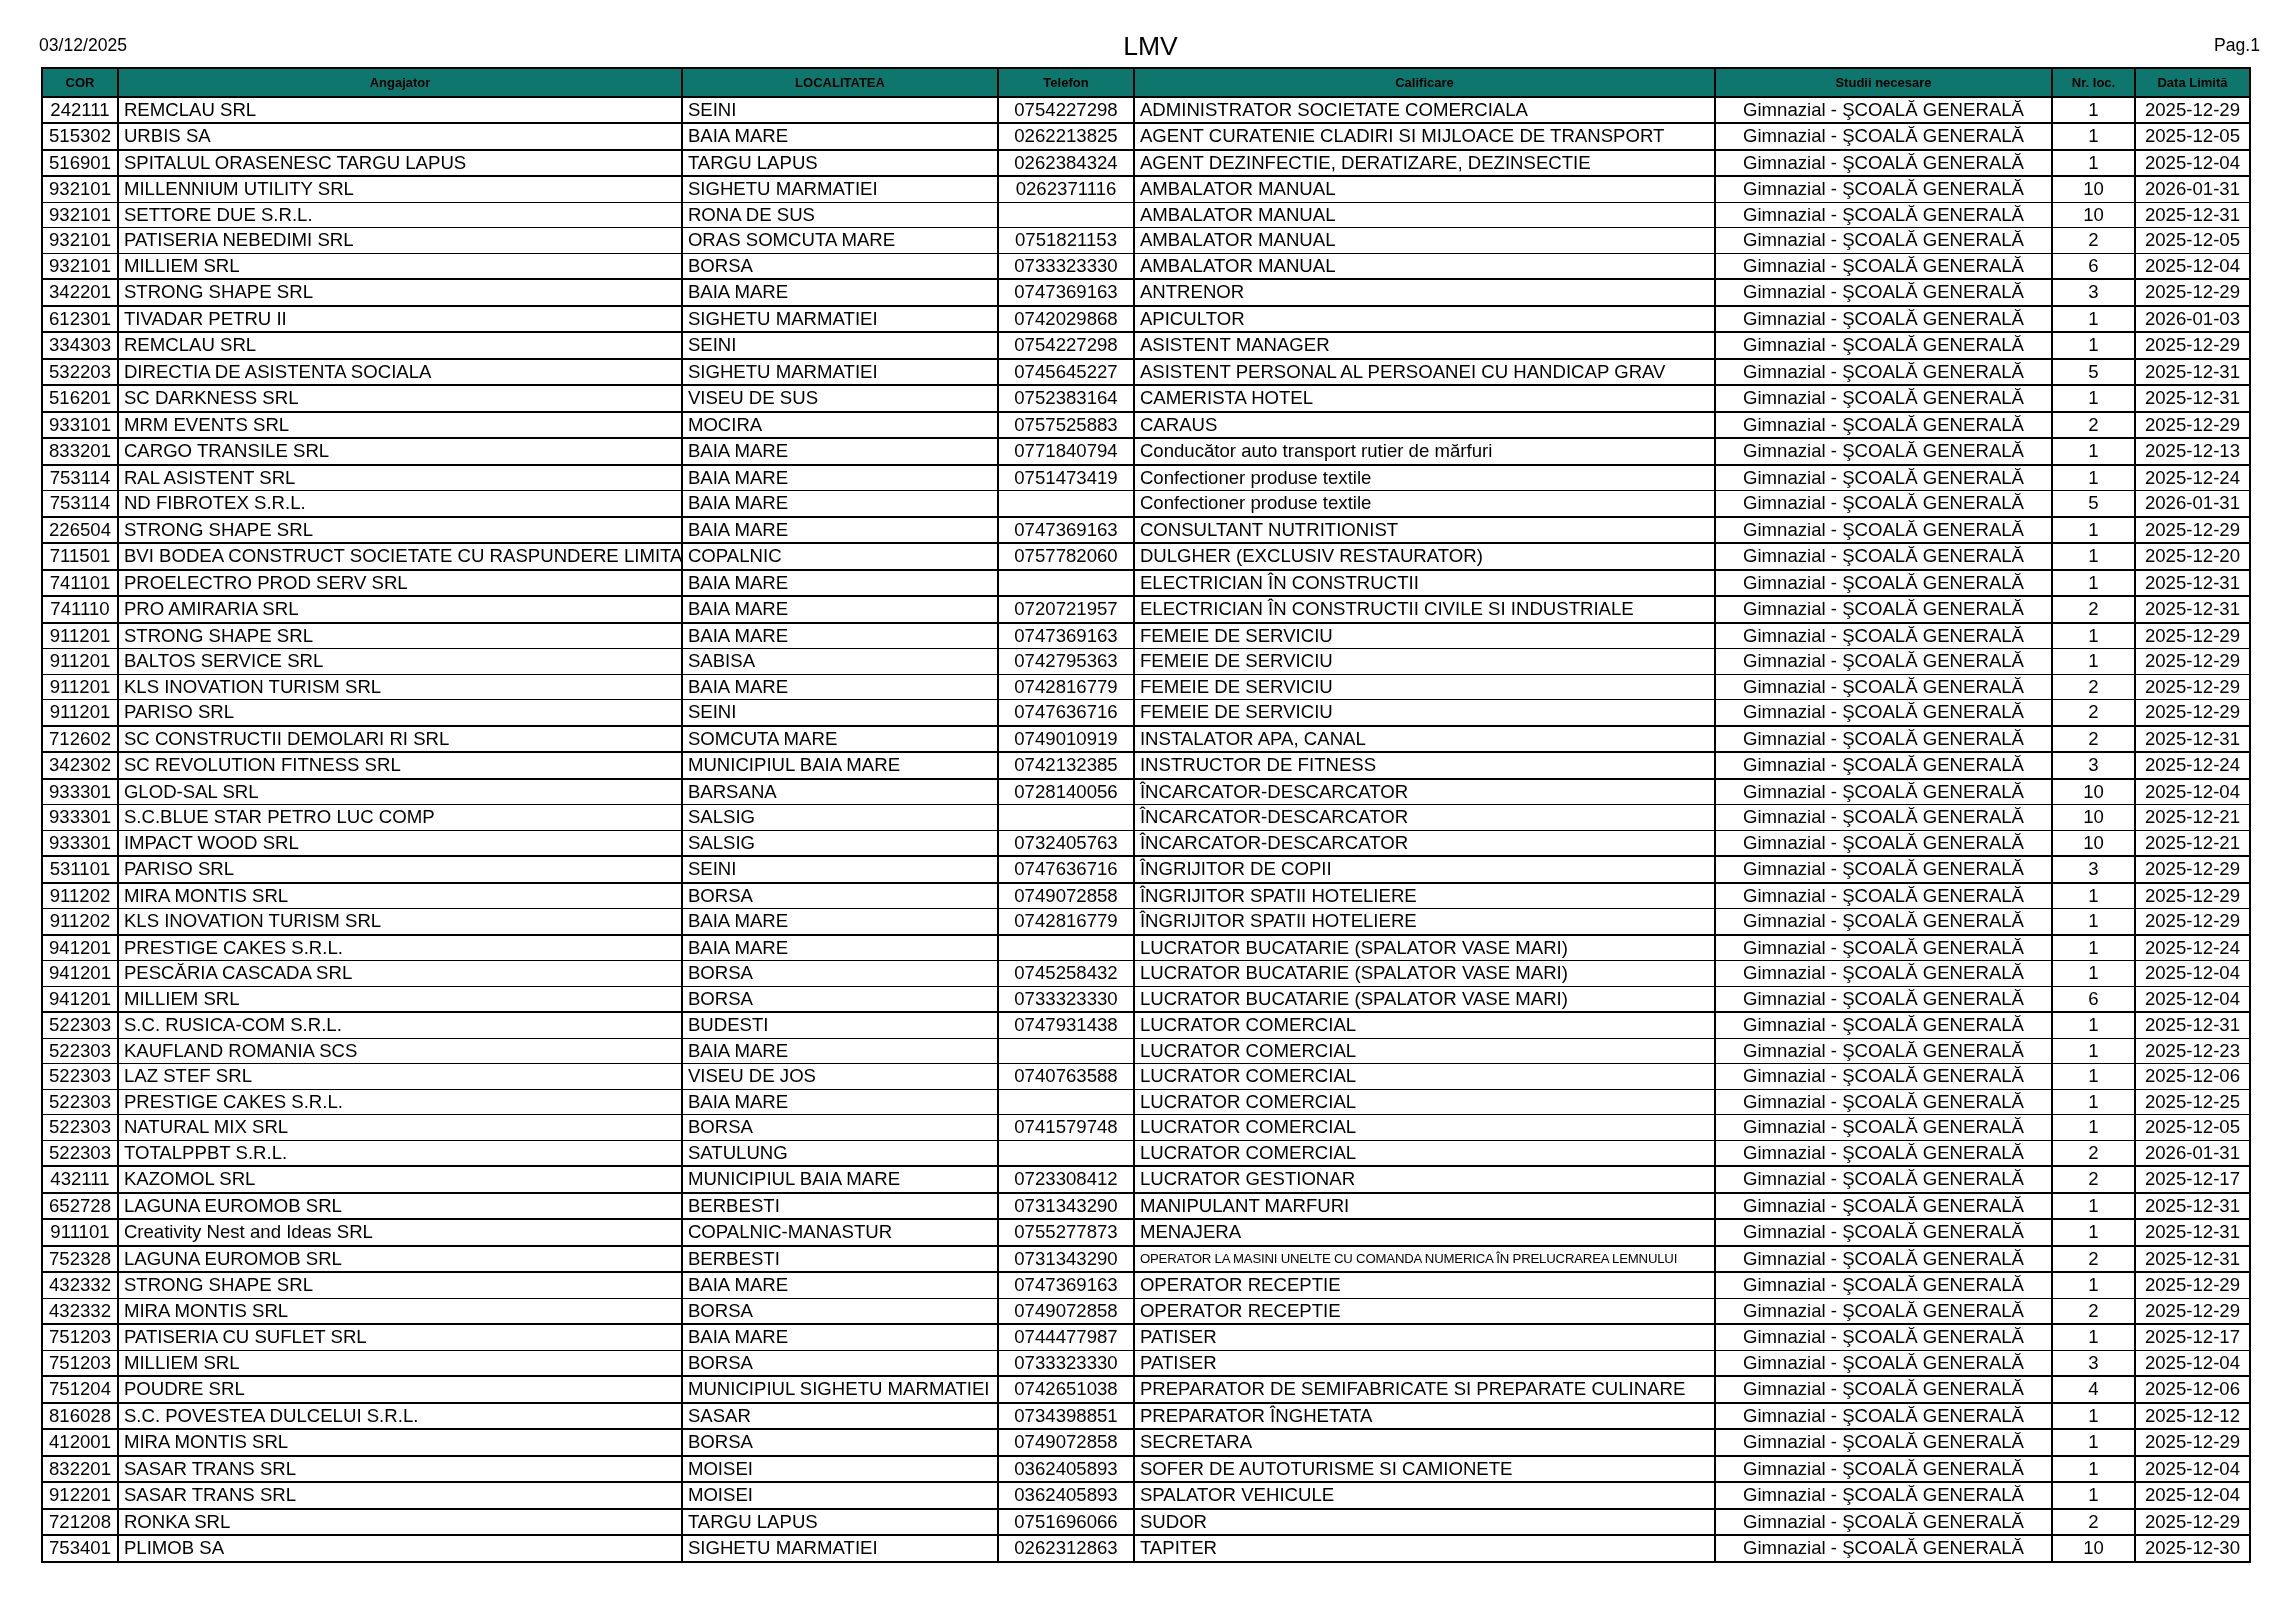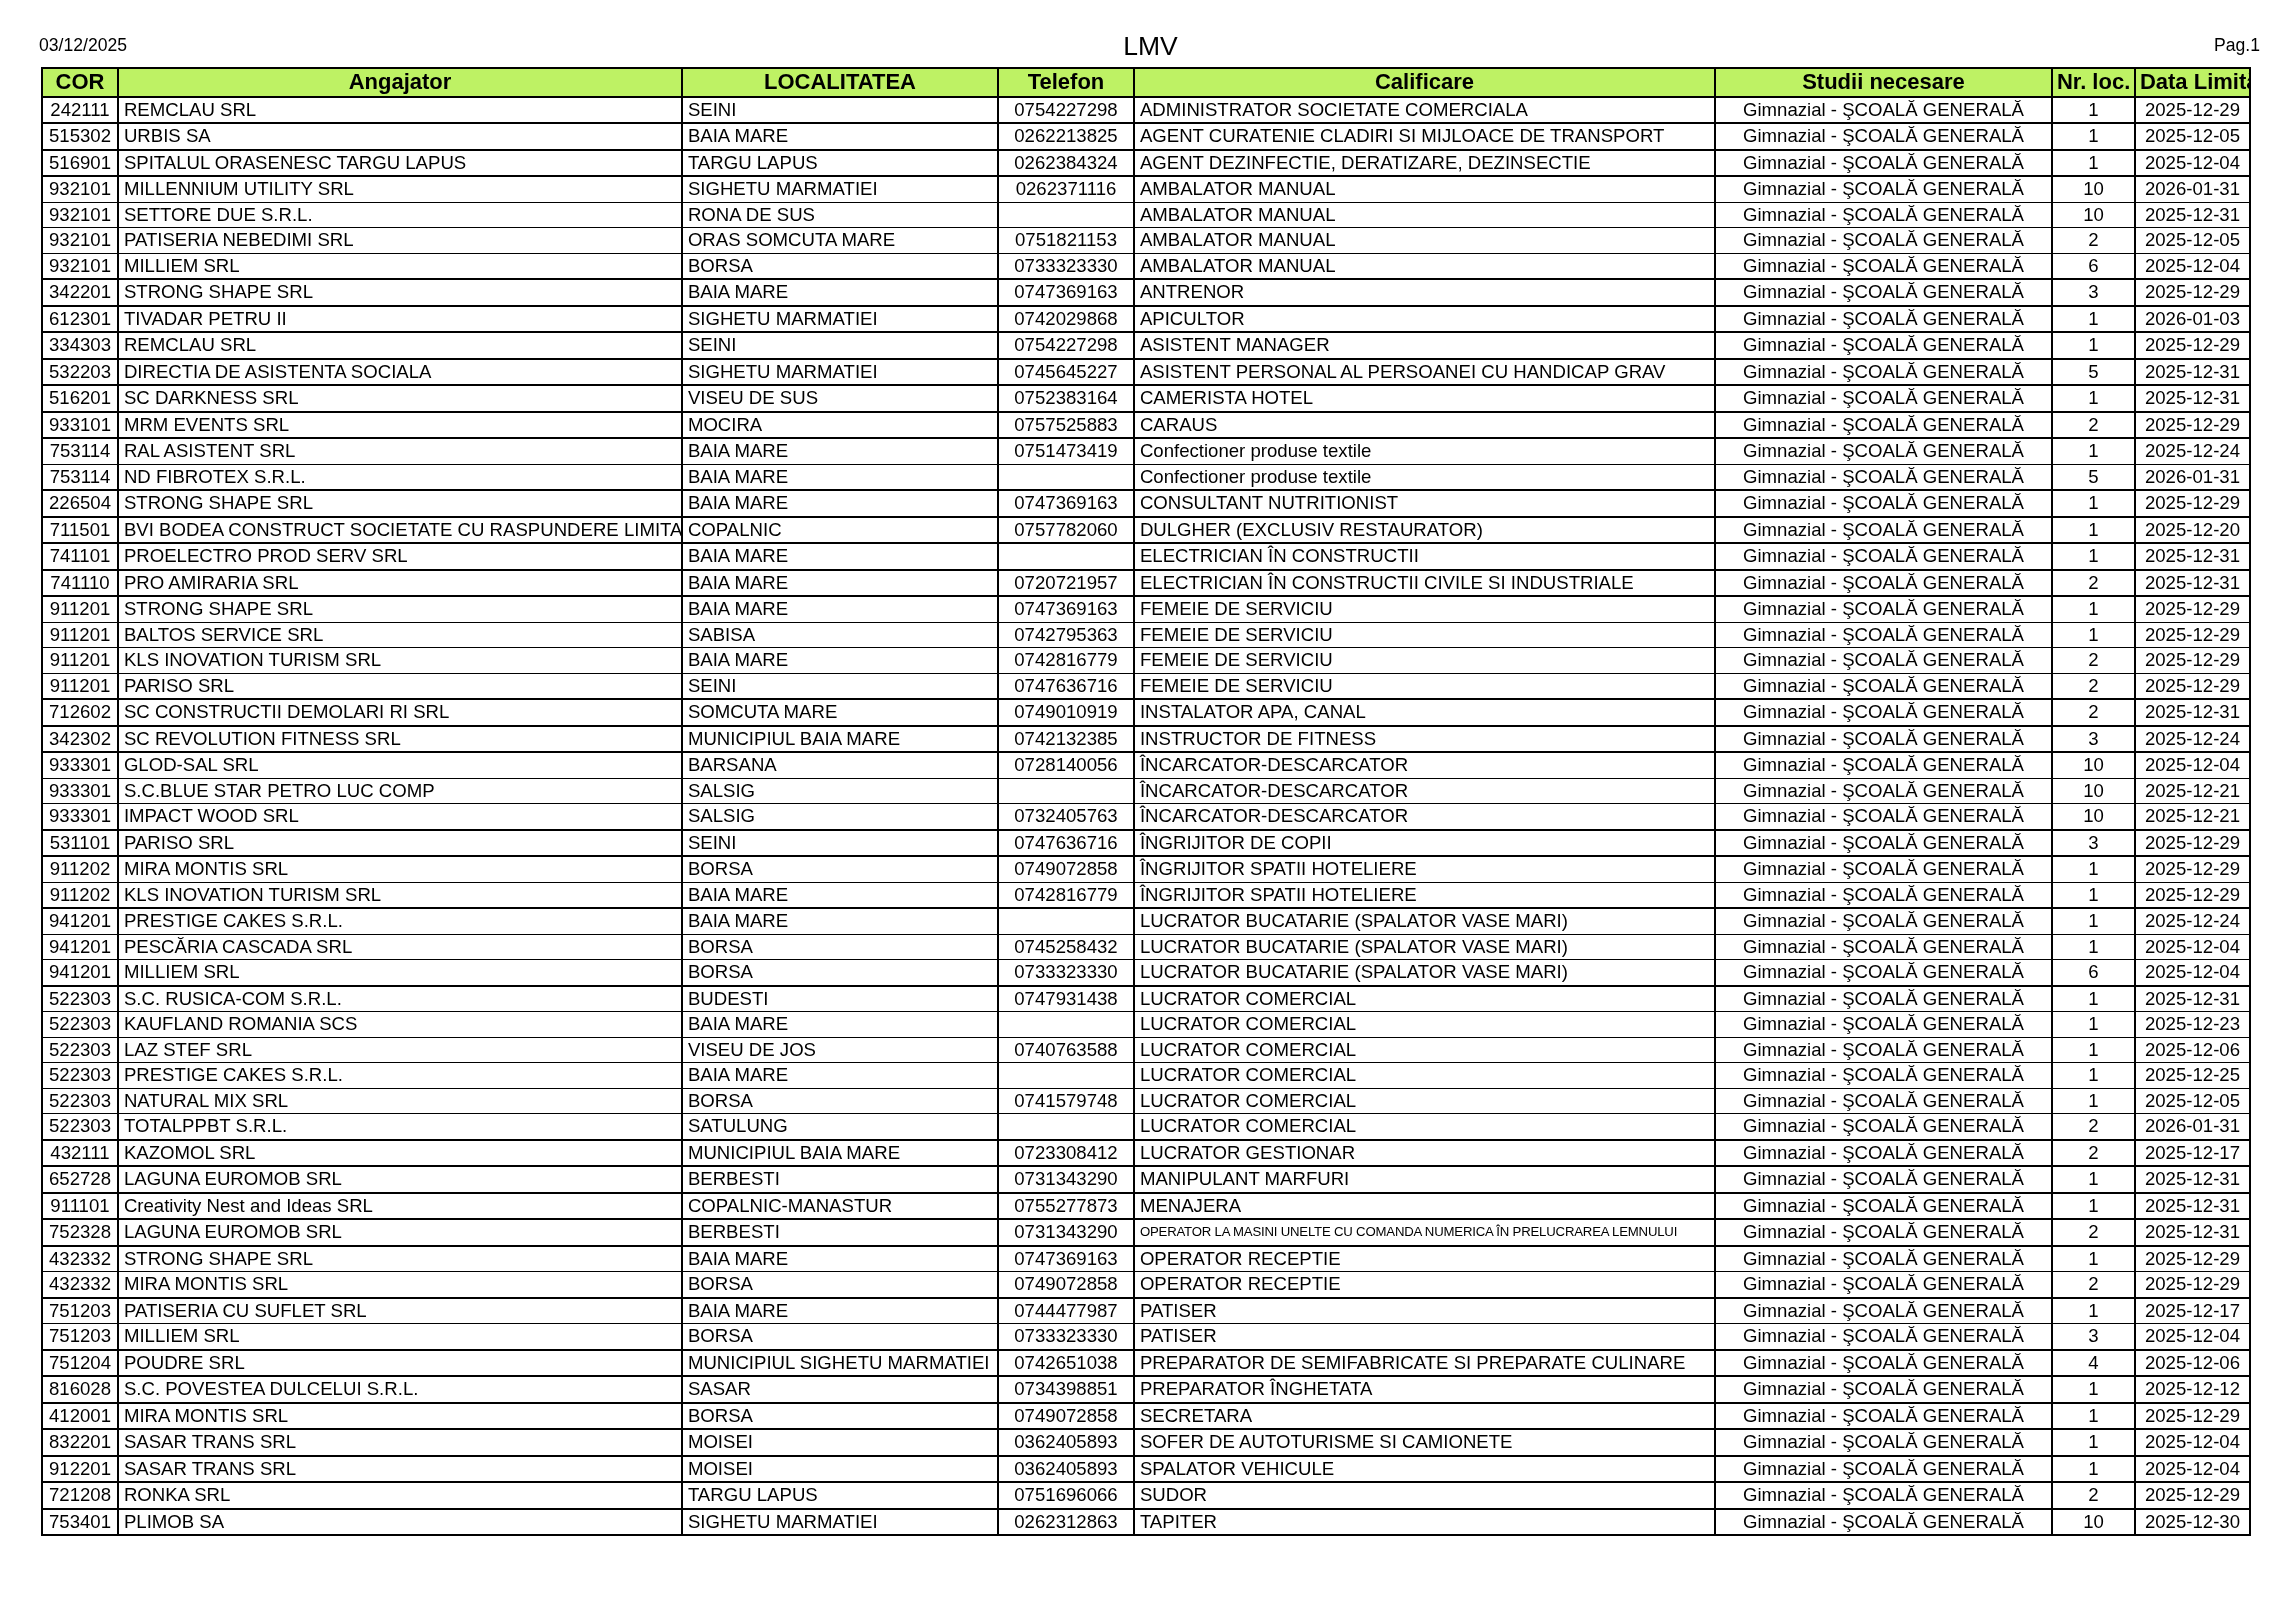--- a/index.html
+++ b/index.html
@@ -10,23 +10,23 @@
   .hdr-date{position:absolute;left:39px;top:35px;font-size:17.6px;white-space:nowrap;}
   .hdr-title{position:absolute;left:8px;right:0;top:31px;text-align:center;font-size:26.5px;white-space:nowrap;}
   .hdr-page{position:absolute;right:33px;top:35px;font-size:17.6px;white-space:nowrap;margin-left:48px;}
 
   table.job-table{
     position:absolute;left:41px;top:67px;width:2208px;
     border-collapse:collapse;table-layout:fixed;
     border:2.9px solid #000;
   }
   .job-table th{
-    background:#bef264;
+    background:#0f766e;
     border:2px solid #000;border-bottom:2.9px solid #000;
-    font-size:22px;font-weight:bold;height:26.5px;
+    font-size:13px;font-weight:bold;height:26.5px;
     padding:0 3.9px;text-align:center;white-space:nowrap;overflow:hidden;
   }
   .job-table td{
     border:1px solid #000;border-left-width:2px;border-right-width:2px;
     font-size:18.6px;height:24.5px;line-height:24.5px;
     padding:0 4.9px;white-space:nowrap;overflow:hidden;
     background:#fff;
   }
   .job-table tr.group-start td{border-top-width:2.9px;}
   .job-table td.al-c{text-align:center;}
@@ -188,20 +188,30 @@
     <td class="al-c">933101</td>
     <td class="al-l">MRM EVENTS SRL</td>
     <td class="al-l">MOCIRA</td>
     <td class="al-c">0757525883</td>
     <td class="al-l">CARAUS</td>
     <td class="al-c">Gimnazial - ŞCOALĂ GENERALĂ</td>
     <td class="al-c">2</td>
     <td class="al-c">2025-12-29</td>
   </tr>
       <tr class="group-start">
+    <td class="al-c">833201</td>
+    <td class="al-l">CARGO TRANSILE SRL</td>
+    <td class="al-l">BAIA MARE</td>
+    <td class="al-c">0771840794</td>
+    <td class="al-l">Conducător auto transport rutier de mărfuri</td>
+    <td class="al-c">Gimnazial - ŞCOALĂ GENERALĂ</td>
+    <td class="al-c">1</td>
+    <td class="al-c">2025-12-13</td>
+  </tr>
+      <tr class="group-start">
     <td class="al-c">753114</td>
     <td class="al-l">RAL ASISTENT SRL</td>
     <td class="al-l">BAIA MARE</td>
     <td class="al-c">0751473419</td>
     <td class="al-l">Confectioner produse textile</td>
     <td class="al-c">Gimnazial - ŞCOALĂ GENERALĂ</td>
     <td class="al-c">1</td>
     <td class="al-c">2025-12-24</td>
   </tr>
       <tr>

